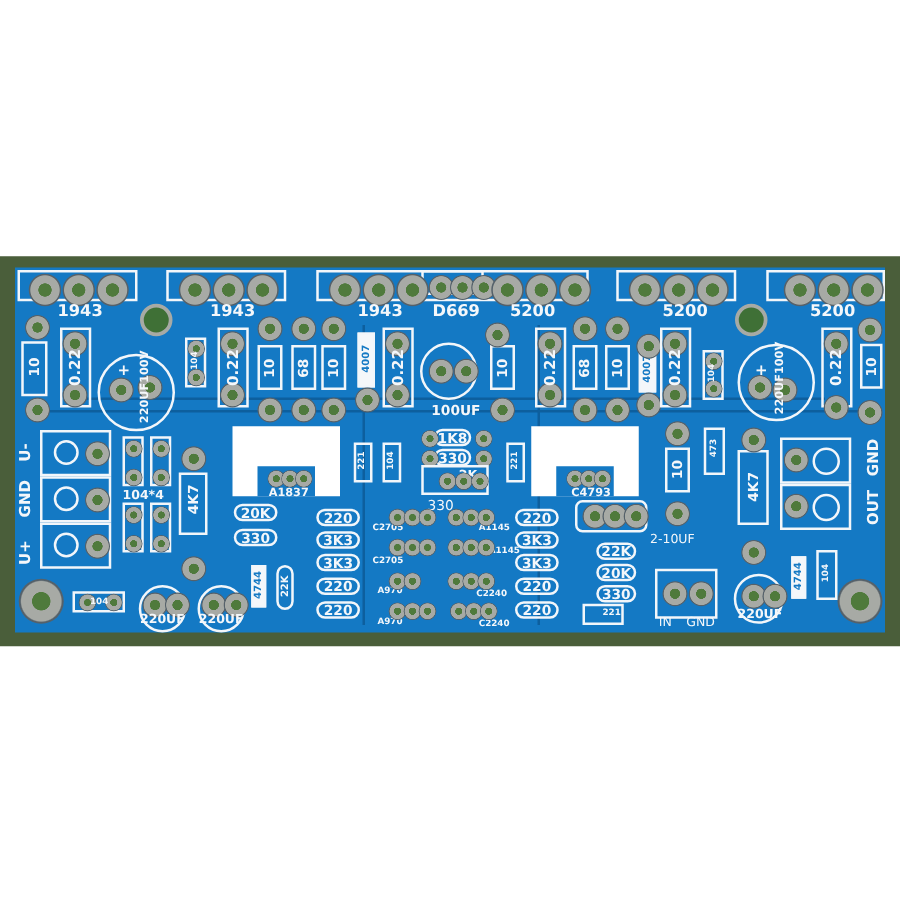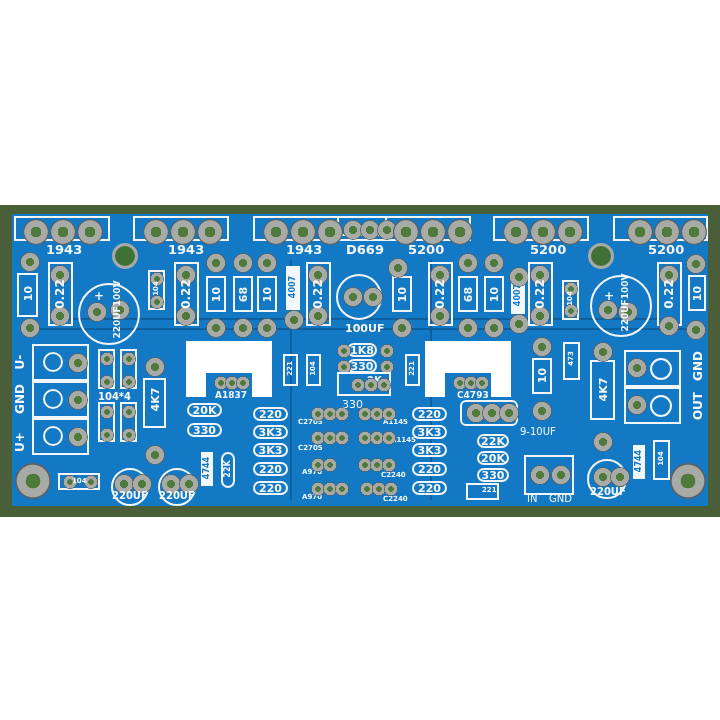--- a/index.html
+++ b/index.html
@@ -315,21 +315,21 @@
 <div class="pill" style="left:412px;top:462px;width:35px;">220</div>
 <div class="pill" style="left:412px;top:481px;width:35px;">220</div>
 <div class="pill" style="left:477px;top:434px;width:32px;">22K</div>
 <div class="pill" style="left:477px;top:451px;width:32px;">20K</div>
 <div class="pill" style="left:477px;top:468px;width:32px;">330</div>
 
 <div class="box" style="left:460px;top:400px;width:58px;height:26px;border-radius:6px;"></div>
 <div class="pad m" style="left:466px;top:403px;"></div>
 <div class="pad m" style="left:482px;top:403px;"></div>
 <div class="pad m" style="left:499px;top:403px;"></div>
-<div class="txt" style="left:520px;top:427px;font-size:10px;font-weight:normal;">9-10UF</div>
+<div class="txt" style="left:520px;top:427px;font-size:10px;font-weight:normal;">2-10UF</div>
 
 <div class="box" style="left:466px;top:483px;width:33px;height:17px;"></div>
 <div class="txt" style="left:482px;top:487px;font-size:7px;">221</div>
 
 <div class="box" style="left:532px;top:358px;width:20px;height:36px;"></div>
 <div class="pad m" style="left:532px;top:337px;"></div>
 <div class="pad m" style="left:532px;top:401px;"></div>
 <div class="txt vt" style="left:526px;top:370px;width:32px;font-size:11px;text-align:center;">10</div>
 
 <div class="box" style="left:563px;top:342px;width:17px;height:38px;"></div>

